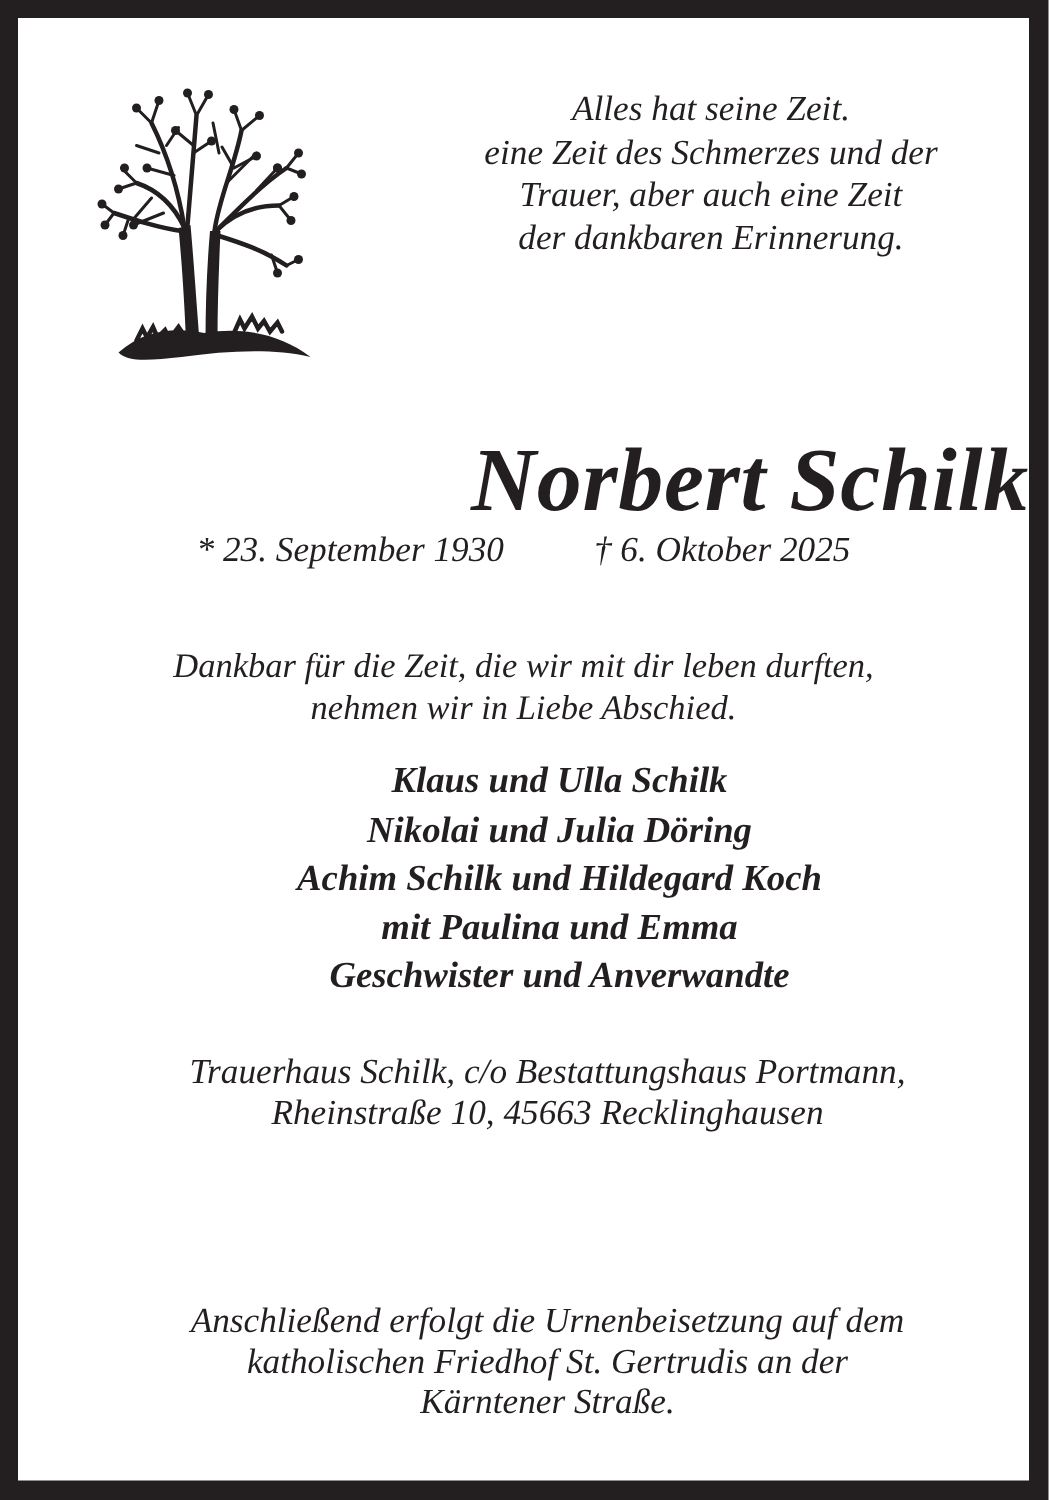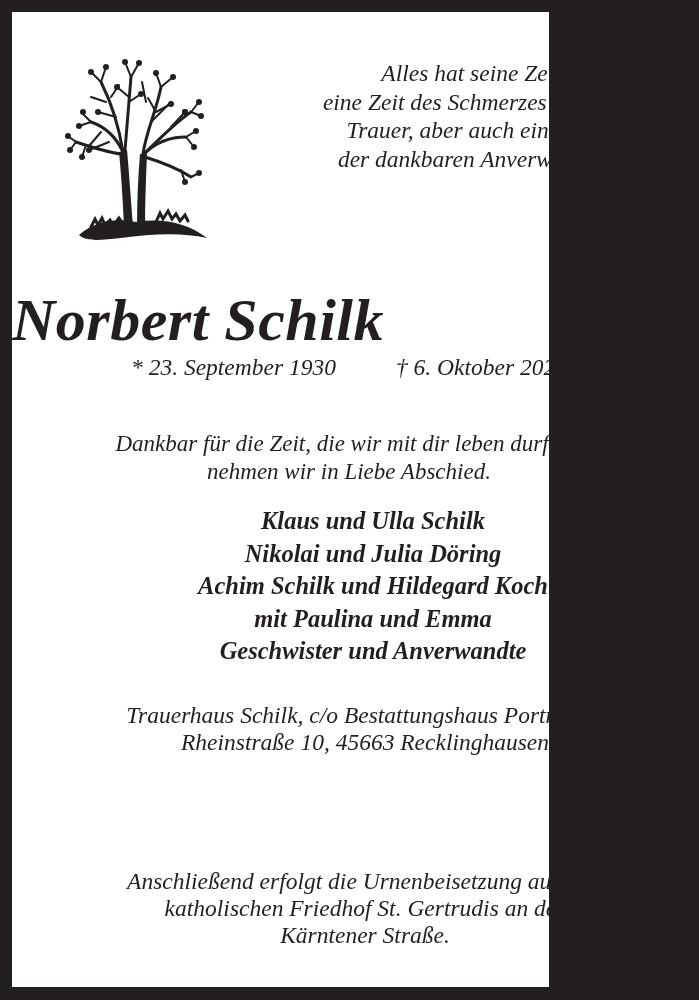--- a/index.html
+++ b/index.html
@@ -1,22 +1,22 @@
 <!DOCTYPE html>
 <html><head>
 <meta charset="utf-8">
 <style>
   html, body { margin:0; padding:0; }
   body { width:699px; height:1000px; background:#231f20; position:relative; overflow:hidden; }
-  .card { position:absolute; left:12px; top:12px; width:537px; height:975px; background:#ffffff; color:#231f20;
+  .card { position:absolute; left:12px; top:12px; width:674px; height:975px; background:#ffffff; color:#231f20;
           font-family:"DejaVu Serif", "Liberation Serif", serif; font-style:italic; }
   .tree { position:absolute; left:49px; top:30px; width:150px; height:205px; }
   .motto { position:absolute; left:262px; top:47px; width:400px; text-align:center;
            font-family:"Liberation Serif", serif; font-size:23.5px; line-height:28.7px; }
-  .name { position:absolute; left:0; top:273px; width:674px; text-align:left;
+  .name { position:absolute; left:0; top:273px; width:674px; text-align:right;
           font-family:"Liberation Serif", serif; font-weight:bold; font-size:60px; line-height:70px; letter-spacing:0.5px; }
   .dates { position:absolute; left:0; top:340px; width:674px; text-align:center;
            font-family:"Liberation Serif", serif; font-size:23.5px; line-height:30px; }
   .dates span { display:inline-block; }
   .dates .gap { width:60px; }
   .thanks { position:absolute; left:0; top:418px; width:674px; text-align:center;
             font-family:"Liberation Serif", serif; font-size:23px; line-height:28px; }
   .family { position:absolute; left:0; top:493px; width:674px; text-align:center;
             font-family:"Liberation Serif", serif; font-weight:bold; font-size:24.5px; line-height:32.5px; }
   .family div { display:block;margin-left:48px; }
@@ -83,21 +83,21 @@
           <circle cx="124" cy="70" r="3"></circle>
           <circle cx="110" cy="62" r="3"></circle>
       </g>
     </g>
   </svg>
 
   <div class="motto">
     <div>Alles hat seine Zeit.</div>
     <div>eine Zeit des Schmerzes und der</div>
     <div>Trauer, aber auch eine Zeit</div>
-    <div>der dankbaren Anverwandte.</div>
+    <div>der dankbaren Erinnerung.</div>
   </div>
 
   <div class="name">Norbert Schilk</div>
 
   <div class="dates">
     <span>* 23. September 1930</span><span class="gap"></span><span>† 6. Oktober 2025</span>
   </div>
 
   <div class="thanks">
     <div>Dankbar für die Zeit, die wir mit dir leben durften,</div>

